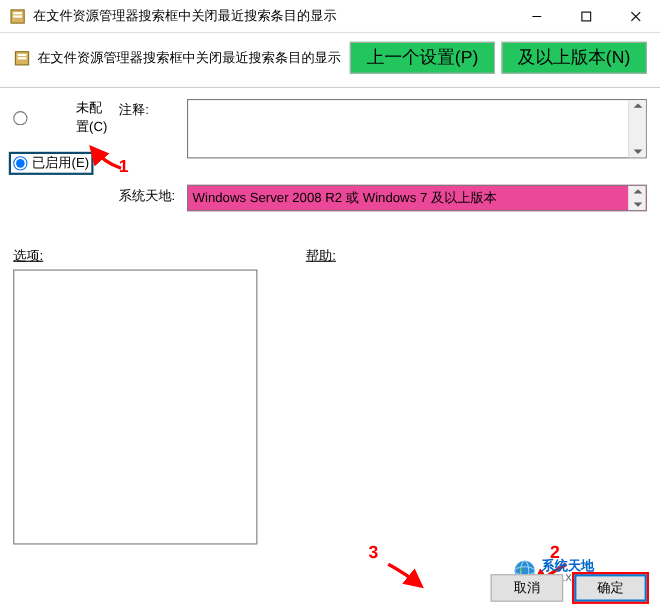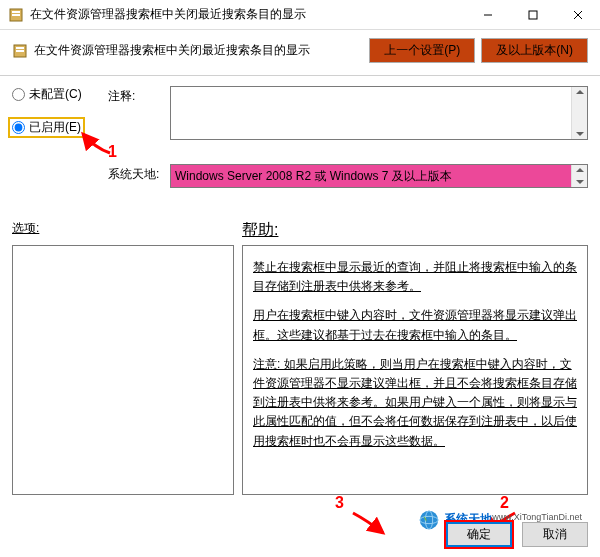--- a/index.html
+++ b/index.html
@@ -6,57 +6,57 @@
 body { font-family: "Microsoft YaHei", "Segoe UI", sans-serif; font-size: 12px; background: #fff; width: 600px; height: 557px; position: relative; overflow: hidden; }
 .titlebar { height: 30px; display: flex; align-items: center; border-bottom: 1px solid #ddd; }
 .titlebar .icon { width: 16px; height: 16px; margin: 0 6px 0 8px; }
 .titlebar .title { flex: 1; font-size: 12px; }
 .winbtns { display: flex; height: 100%; }
 .winbtn { width: 45px; display: flex; align-items: center; justify-content: center; color: #333; }
 .winbtn svg { width: 10px; height: 10px; }
 .header { display: flex; align-items: center; padding: 8px 12px 12px 12px; border-bottom: 1px solid #d0d0d0; }
 .header .icon { width: 16px; height: 16px; margin-right: 6px; }
 .header .htitle { flex: 1; font-size: 12px; }
-.navbtn { border: 1px solid #adadad; background: #c2410c; padding: 3px 14px; margin-left: 6px; font-size: 12px; cursor: default; }
+.navbtn { border: 1px solid #adadad; background: #22c55e; padding: 3px 14px; margin-left: 6px; font-size: 16px; cursor: default; }
 .content { padding: 10px 12px 0 12px; }
 .radios { float: left; width: 90px; }
-.radio-row { display: flex; align-items: center; margin-bottom: 14px; font-size: 12px; }
+.radio-row { display: flex; align-items: center; margin-bottom: 14px; font-size: 12px; gap: 40px; }
 .radio-row input { margin-right: 4px; }
-.enabled-box { border: 2px solid #eab308; padding: 0 2px; margin-left: -4px; display: inline-flex; align-items: center; }
+.enabled-box { border: 2px solid #0c4a6e; padding: 0 2px; margin-left: -4px; display: inline-flex; align-items: center; }
 .right-area { margin-left: 96px; }
 .field-row { display: flex; margin-bottom: 24px; }
 .field-label { width: 62px; padding-top: 2px; font-size: 12px; }
 .comment-box { flex: 1; border: 1px solid #7a7a7a; height: 54px; background: #fff; position: relative; }
 .comment-box .sb { position: absolute; right: 0; top: 0; bottom: 0; width: 16px; background: #f0f0f0; border-left: 1px solid #ddd; display: flex; flex-direction: column; justify-content: space-between; align-items: center; }
 .arrow { width: 0; height: 0; border-left: 4px solid transparent; border-right: 4px solid transparent; margin: 3px 0; }
 .arrow.up { border-bottom: 4px solid #606060; }
 .arrow.down { border-top: 4px solid #606060; }
 .platform-box { flex: 1; border: 1px solid #7a7a7a; height: 24px; background: #ec4899; position: relative; padding: 3px 20px 3px 4px; font-size: 12px; }
 .platform-box .sb { position: absolute; right: 0; top: 0; bottom: 0; width: 16px; background: #f0f0f0; border-left: 1px solid #ddd; display: flex; flex-direction: column; justify-content: space-between; align-items: center; }
 .annot1 { position: absolute; left: 108px; top: 143px; color: #ff0000; font-size: 16px; font-weight: bold; }
 .arrow1 { position: absolute; left: 75px; top: 128px; }
 .lower { clear: both; padding: 8px 12px 0 12px; text-decoration: underline; }
 .col-labels { display: flex; }
 .col-labels .l1 { width: 230px; font-size: 12px; }
-.col-labels .l2 { font-size: 16px; }
+.col-labels .l2 { font-size: 12px; margin-left: 36px; }
 .panes { display: flex; gap: 8px; margin-top: 4px; }
 .pane { border: 1px solid #7a7a7a; height: 250px; background: #fff; }
 .pane.left { width: 222px; }
 .pane.right { flex: 1; padding: 12px 10px; font-size: 12px; line-height: 1.6; overflow: hidden; }
 .pane.right p { margin-bottom: 10px; }
 .footer { position: absolute; bottom: 10px; right: 12px; display: flex; gap: 10px; align-items: center; }
 .fbtn { border: 1px solid #adadad; background: #e1e1e1; padding: 3px 20px; font-size: 12px; cursor: default; }
 .fbtn.ok { border: 2px solid #0078d7; padding: 2px 19px; outline: 2px solid #ff0000; }
 .annot3 { position: absolute; bottom: 45px; left: 335px; color: #ff0000; font-size: 16px; font-weight: bold; }
 .annot2 { position: absolute; bottom: 45px; left: 500px; color: #ff0000; font-size: 16px; font-weight: bold; }
 .arrow3 { position: absolute; bottom: 18px; left: 348px; }
 .arrow2 { position: absolute; bottom: 18px; left: 480px; }
 .watermark { position: absolute; bottom: 26px; right: 18px; display: flex; align-items: center; gap: 4px; font-size: 11px; }
 .watermark .globe { width: 22px; height: 22px; }
-.watermark .wm-text { display: flex; line-height: 1.1; }
+.watermark .wm-text { display: flex; flex-direction: column; line-height: 1.1; }
 .watermark .wm-text .cn { font-weight: bold; color: #0066cc; font-size: 12px; }
 .watermark .wm-text .url { font-size: 9px; color: #555; }
 </style>
 </head>
 <body>
 
 <div class="titlebar">
   <svg class="icon" viewBox="0 0 16 16">
       <rect x="2" y="2" width="12" height="12" fill="#d9b35c" stroke="#8a6d1f"></rect>
       <rect x="4" y="4" width="8" height="2" fill="#fff"></rect>
@@ -140,25 +140,20 @@
   </svg>
 <div class="annot1">1</div>
 
 <div class="lower">
   <div class="col-labels">
     <div class="l1">选项:</div>
     <div class="l2">帮助:</div>
   </div>
   <div class="panes">
     <div class="pane left"></div>
-    <div class="pane right">
-      <p>禁止在搜索框中显示最近的查询，并阻止将搜索框中输入的条目存储到注册表中供将来参考。</p>
-      <p>用户在搜索框中键入内容时，文件资源管理器将显示建议弹出框。这些建议都基于过去在搜索框中输入的条目。</p>
-      <p>注意: 如果启用此策略，则当用户在搜索框中键入内容时，文件资源管理器不显示建议弹出框，并且不会将搜索框条目存储到注册表中供将来参考。如果用户键入一个属性，则将显示与此属性匹配的值，但不会将任何数据保存到注册表中，以后使用搜索框时也不会再显示这些数据。</p>
-    </div>
   </div>
 </div>
 
 <div class="annot3">3</div>
 <svg class="arrow3" width="40" height="28" viewBox="0 0 40 28">
     <defs>
       <marker id="ah3" markerWidth="6" markerHeight="6" refX="5" refY="3" orient="auto">
         <path d="M0,0 L6,3 L0,6 Z" fill="#ff0000"></path>
       </marker>
     </defs>
@@ -182,15 +177,15 @@
       <ellipse cx="12" cy="12" rx="4" ry="10" fill="none" stroke="#9fd4f5" stroke-width="1"></ellipse>
       <path d="M6 8 Q10 10 9 14" fill="#6fb53f"></path>
     </svg>
   <div class="wm-text">
     <span class="cn">系统天地</span>
     <span class="url">www.XiTongTianDi.net</span>
   </div>
 </div>
 
 <div class="footer">
+  <button class="fbtn">取消</button>
   <button class="fbtn ok">确定</button>
-  <button class="fbtn">取消</button>
 </div>
 
 </body></html>

